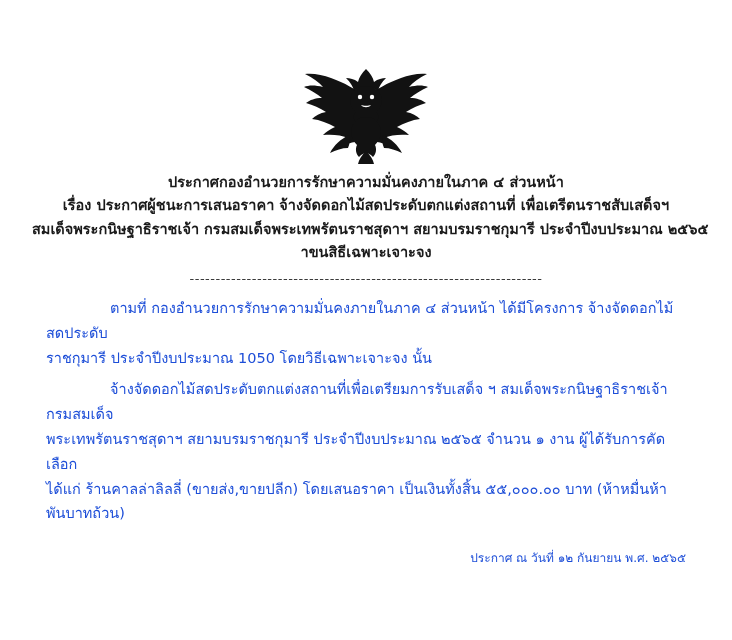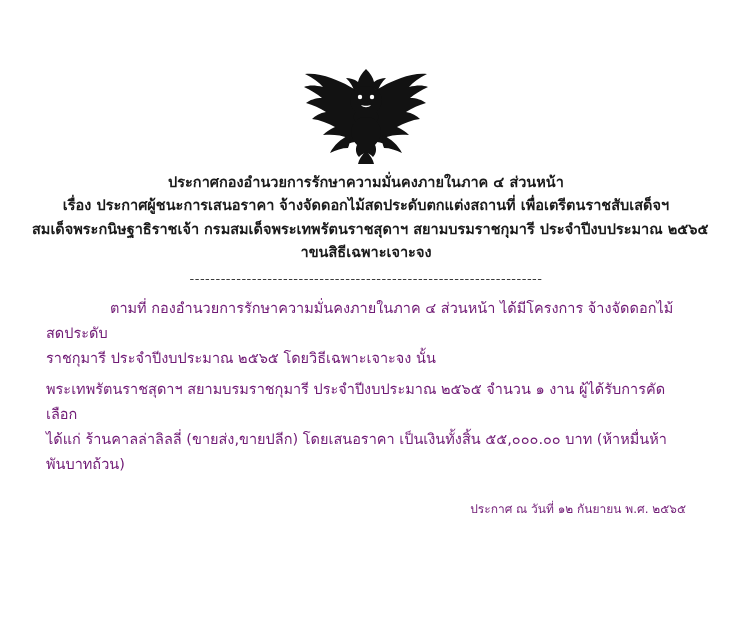--- a/index.html
+++ b/index.html
@@ -51,21 +51,21 @@
     letter-spacing: 0.5px;
     color: #3a3a3a;
     margin: 6px 0 10px 0;
     white-space: nowrap;
     overflow: hidden;
   }
   
   .body-block {
     font-size: 14.5px;
     line-height: 1.72;
-    color: #701a75;
+    color: #1d4ed8;
     padding: 0 14px 0 14px;
   }
   .para {
     margin: 0 0 6px 0;
   }
   .para .ln {
     display: block;
   }
   .para .ln.indent {
     text-indent: 64px;
@@ -117,24 +117,25 @@
     <span class="ln">สมเด็จพระกนิษฐาธิราชเจ้า กรมสมเด็จพระเทพรัตนราชสุดาฯ สยามบรมราชกุมารี ประจำปีงบประมาณ ๒๕๖๕</span>
     <span class="ln">าขนสิธีเฉพาะเจาะจง</span>
   </div>
 
   <div class="sep">--------------------------------------------------------------------</div>
 
   <div class="body-block">
 
     <div class="para">
       <span class="ln indent">ตามที่ กองอำนวยการรักษาความมั่นคงภายในภาค ๔ ส่วนหน้า ได้มีโครงการ จ้างจัดดอกไม้สดประดับ</span>
-      <span class="ln">ราชกุมารี ประจำปีงบประมาณ ๒๕๖๕ โดยวิธีเฉพาะเจาะจง นั้น</span>
+      <span class="ln">ราชกุมารี ประจำปีงบประมาณ 1050 โดยวิธีเฉพาะเจาะจง นั้น</span>
     </div>
 
     <div class="para">
+      <span class="ln indent">จ้างจัดดอกไม้สดประดับตกแต่งสถานที่เพื่อเตรียมการรับเสด็จ ฯ สมเด็จพระกนิษฐาธิราชเจ้า กรมสมเด็จ</span>
       <span class="ln">พระเทพรัตนราชสุดาฯ สยามบรมราชกุมารี ประจำปีงบประมาณ ๒๕๖๕ จำนวน ๑ งาน ผู้ได้รับการคัดเลือก</span>
       <span class="ln">ได้แก่ ร้านคาลล่าลิลลี่ (ขายส่ง,ขายปลีก) โดยเสนอราคา เป็นเงินทั้งสิ้น ๕๕,๐๐๐.๐๐ บาท (ห้าหมื่นห้าพันบาทถ้วน)</span>
     </div>
 
     <div class="date-line">ประกาศ ณ วันที่  ๑๒  กันยายน พ.ศ. ๒๕๖๕</div>
 
   </div>
 </div>
 
 </body></html>

